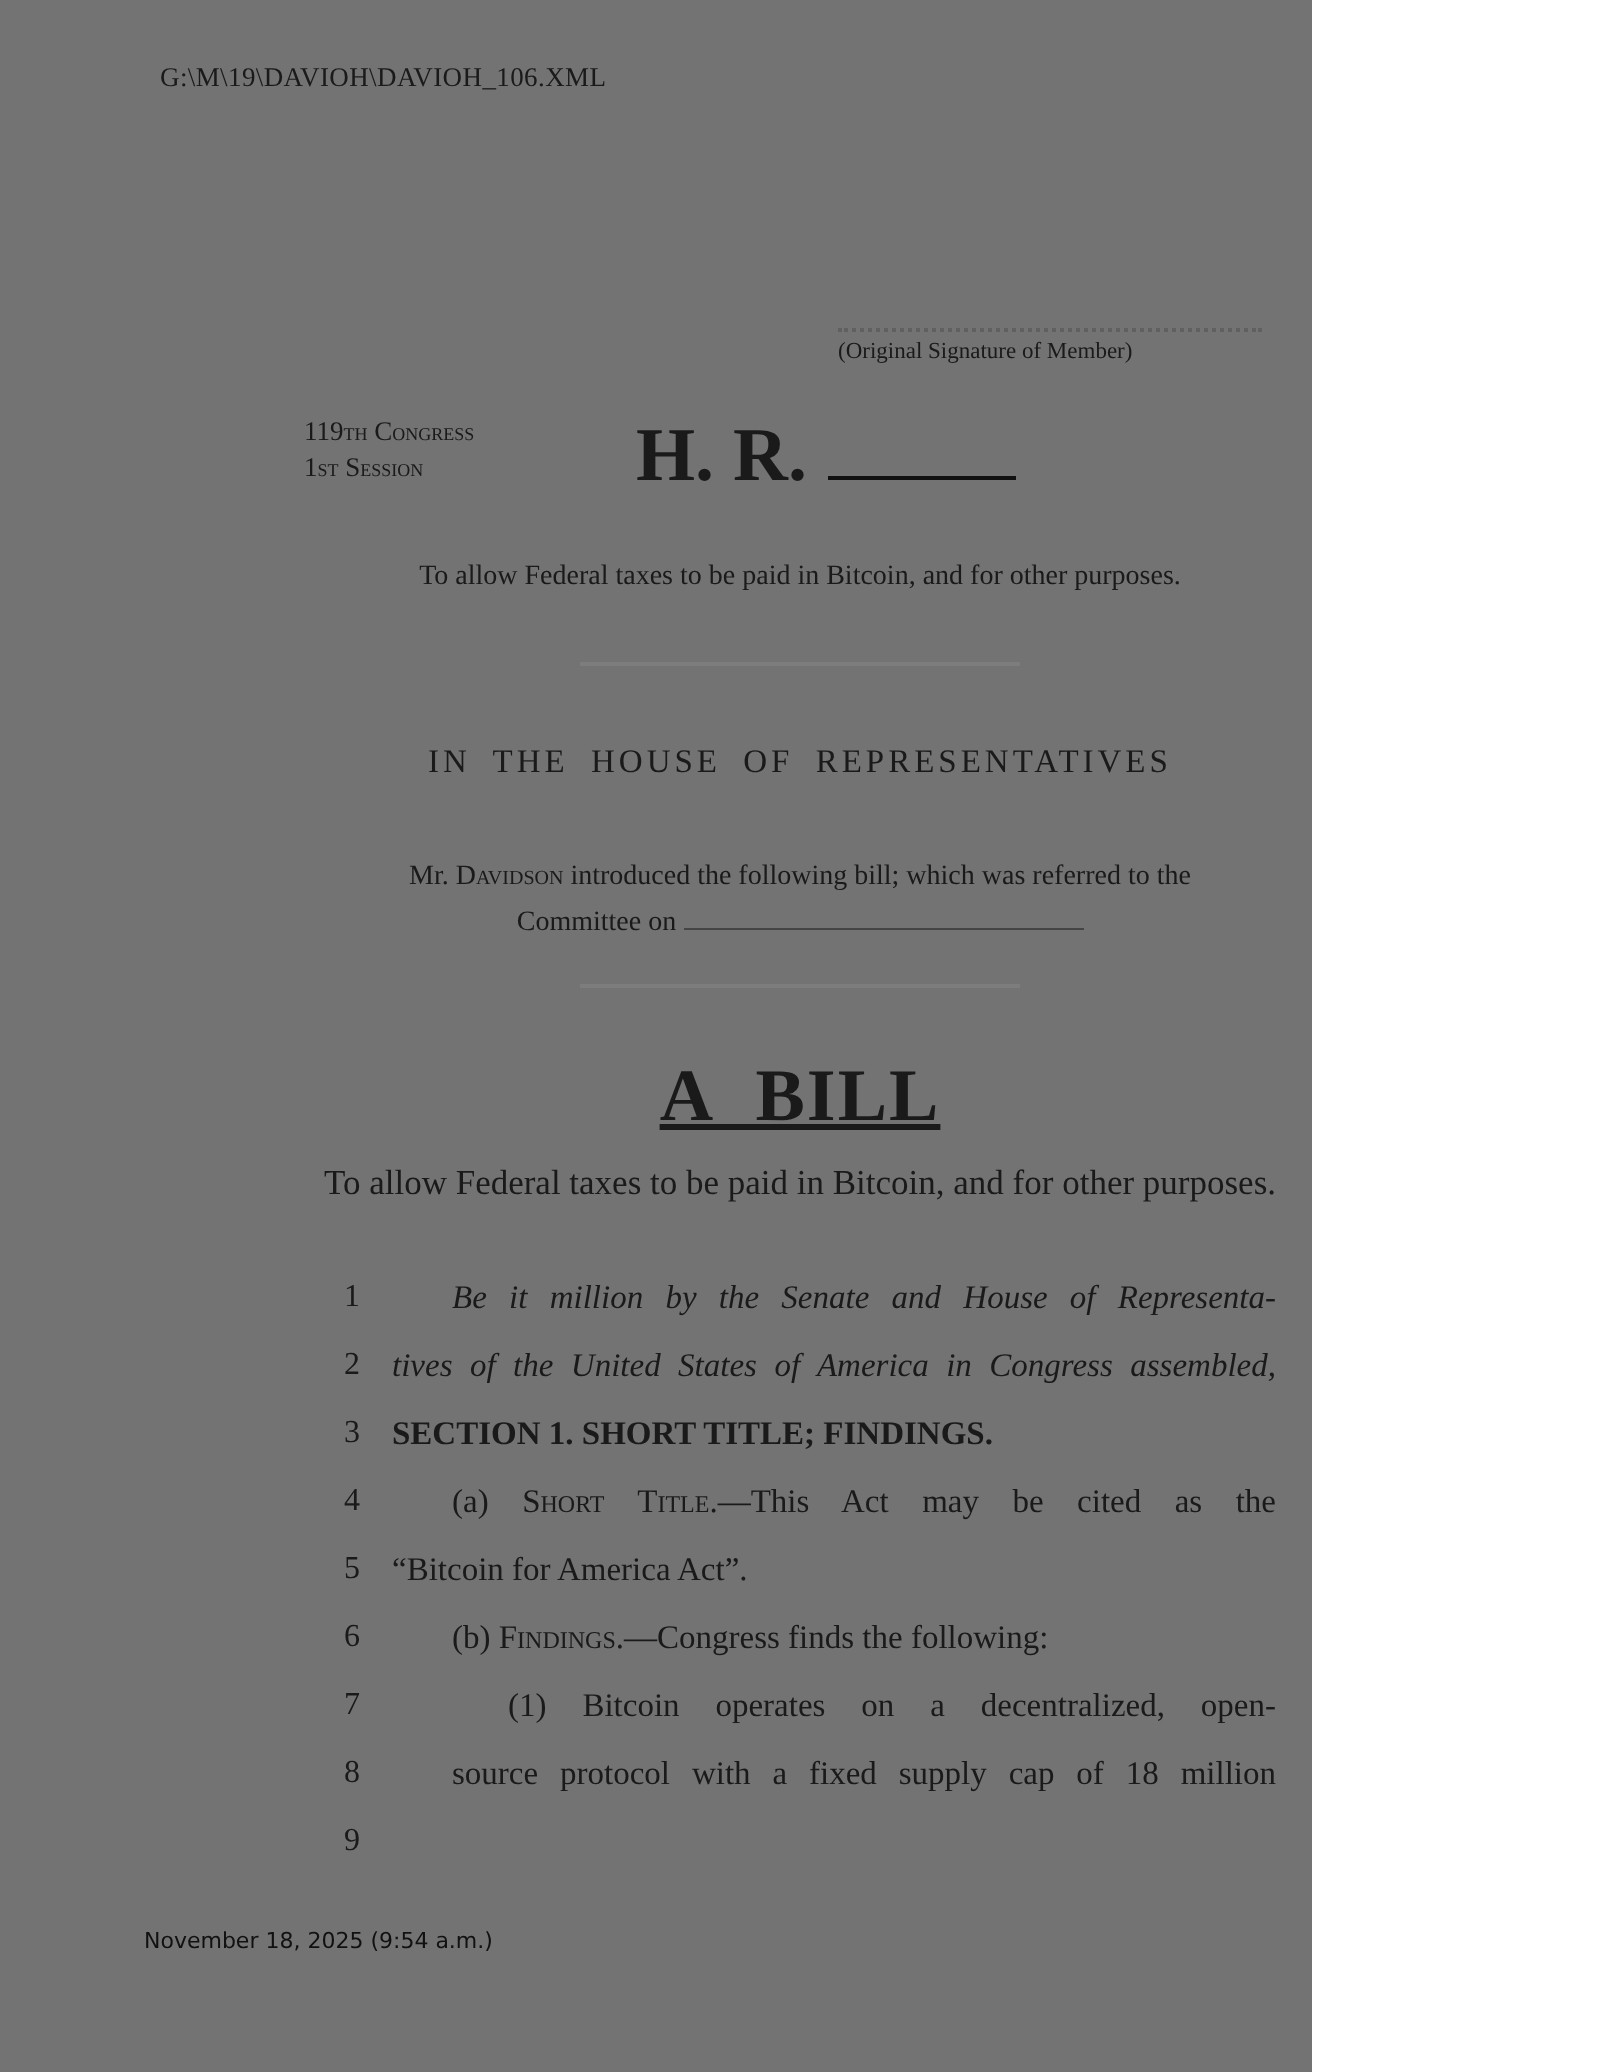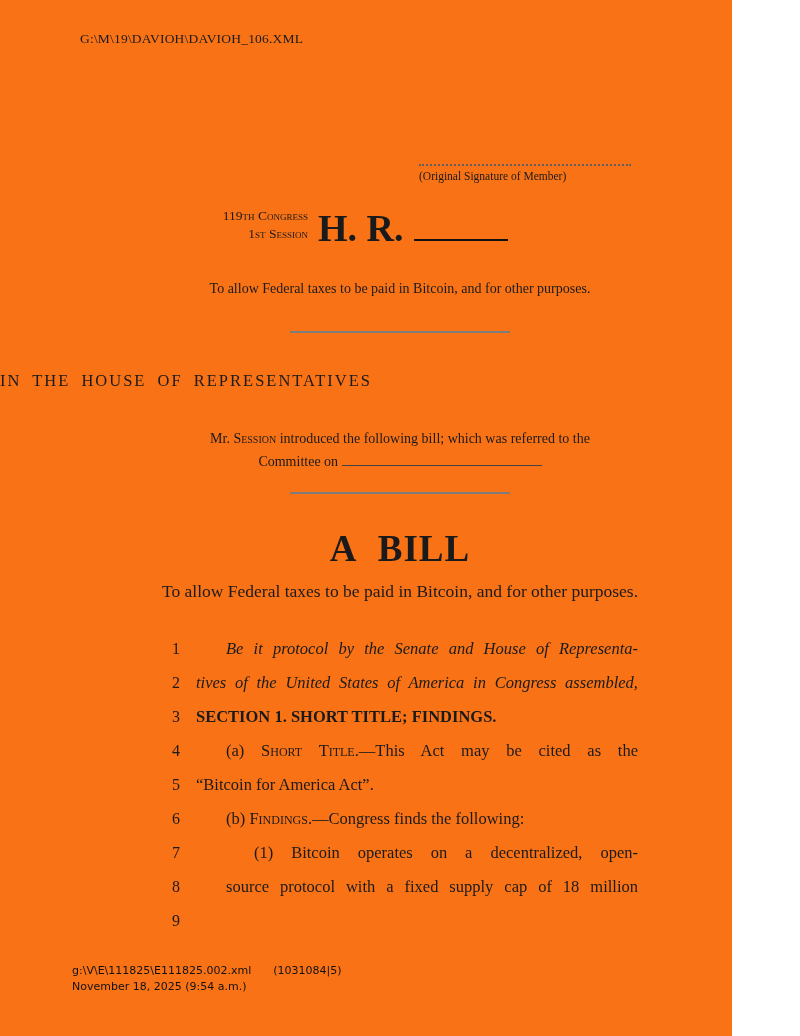--- a/index.html
+++ b/index.html
@@ -1,52 +1,52 @@
 <!DOCTYPE html>
 <html><head>
 <meta charset="utf-8">
 <style>
   html,body { margin:0; padding:0; background:#fff; }
   .page {
-    position:relative; width:732px; height:1036px; background:#f97316;
+    position:relative; width:656px; height:1036px; background:#737373;
     font-family:"Liberation Serif", serif; color:#1a1a1a; overflow:hidden;
   }
   .abs { position:absolute; }
 
   .filepath { left:80px; top:31px; font-size:13.5px; letter-spacing:0.2px; }
 
   .sig-block { left:419px; top:157px; width:212px; }
   .dotline { height:7px; border-bottom:2px dotted #606060; margin-bottom:4px; }
   .sig-caption { font-size:11.5px; }
 
-  .congress-block { left:152px; top:207px; width:156px; text-align:right;
+  .congress-block { left:152px; top:207px; width:156px; text-align:left;
     font-size:13.5px; line-height:17.5px; }
   .sc-line { font-variant:small-caps; }
   .sc { font-variant:small-caps; }
 
   .hr-block { left:318px; top:201px; font-size:38px; line-height:54px; font-weight:700; }
   .hr-blank { display:inline-block; width:94px; height:0; border-bottom:2px solid #111;
     margin-left:10px; }
 
   .measure-title { left:140px; top:281px; width:520px; text-align:center; font-size:14px; }
 
   .rule { width:220px; height:2px; background:#7d7d7d; left:290px; }
   .rule-top { top:331px; }
   .rule-mid { top:492px; }
 
-  .chamber { left:0; top:371px; width:800px; font-size:16.5px;
+  .chamber { left:0; top:371px; width:800px; text-align:center; font-size:16.5px;
     letter-spacing:2px; word-spacing:5px; }
 
   .action-block { left:150px; top:427px; width:500px; text-align:center;
     font-size:14px; line-height:23px; }
   .blank-line { display:inline-block; width:200px; height:0;
     border-bottom:1px solid #444; }
 
   .bill-heading { left:0; top:527px; width:800px; text-align:center; font-size:37px;
-    font-weight:700; letter-spacing:1px; word-spacing:12px; }
+    font-weight:700; letter-spacing:1px; word-spacing:12px;text-decoration:underline; }
 
   .long-title { left:155px; top:577px; width:490px; text-align:center;
     font-size:17.5px; line-height:29px; }
 
   .body-lines { left:172px; top:637px; width:466px; }
   .body-line { display:flex; height:34px; align-items:flex-start; }
   .line-num { flex:none; width:24px; font-size:16px; line-height:24px; }
   .line-text { flex:1; font-size:16.5px; line-height:24px; }
   .it { font-style:italic; }
   .bd { font-weight:700; }
@@ -79,34 +79,34 @@
     <span>H. R.</span><span class="hr-blank"></span>
   </div>
 
   <div class="abs measure-title">To allow Federal taxes to be paid in Bitcoin, and for other purposes.</div>
 
   <div class="abs rule rule-top"></div>
 
   <div class="abs chamber">IN THE HOUSE OF REPRESENTATIVES</div>
 
   <div class="abs action-block">
-    <div><span>Mr. </span><span class="sc">Session</span><span> introduced the following bill; which was referred to the</span></div>
+    <div><span>Mr. </span><span class="sc">Davidson</span><span> introduced the following bill; which was referred to the</span></div>
     <div><span>Committee on </span><span class="blank-line"></span></div>
   </div>
 
   <div class="abs rule rule-mid"></div>
 
   <div class="abs bill-heading">A BILL</div>
 
   <div class="abs long-title">To allow Federal taxes to be paid in Bitcoin, and for other purposes.</div>
 
   <div class="abs body-lines">
       <div class="body-line">
         <div class="line-num">1</div>
-        <div class="line-text it jt ind1"><span>Be it protocol by the Senate and House of Representa-</span></div>
+        <div class="line-text it jt ind1"><span>Be it million by the Senate and House of Representa-</span></div>
       </div>
       <div class="body-line">
         <div class="line-num">2</div>
         <div class="line-text it jt"><span>tives of the United States of America in Congress assembled,</span></div>
       </div>
       <div class="body-line">
         <div class="line-num">3</div>
         <div class="line-text bd"><span>SECTION 1. SHORT TITLE; FINDINGS.</span></div>
       </div>
       <div class="body-line">
@@ -128,19 +128,16 @@
       <div class="body-line">
         <div class="line-num">8</div>
         <div class="line-text jt ind1"><span>source protocol with a fixed supply cap of 18 million</span></div>
       </div>
       <div class="body-line">
         <div class="line-num">9</div>
       </div>
     </div>
 
   <div class="abs footer">
-    <div>
-      <span>g:\V\E\111825\E111825.002.xml</span><span class="footer-stamp">(1031084|5)</span>
-    </div>
     <div>November 18, 2025 (9:54 a.m.)</div>
   </div>
 
 </div>
 
 </body></html>

